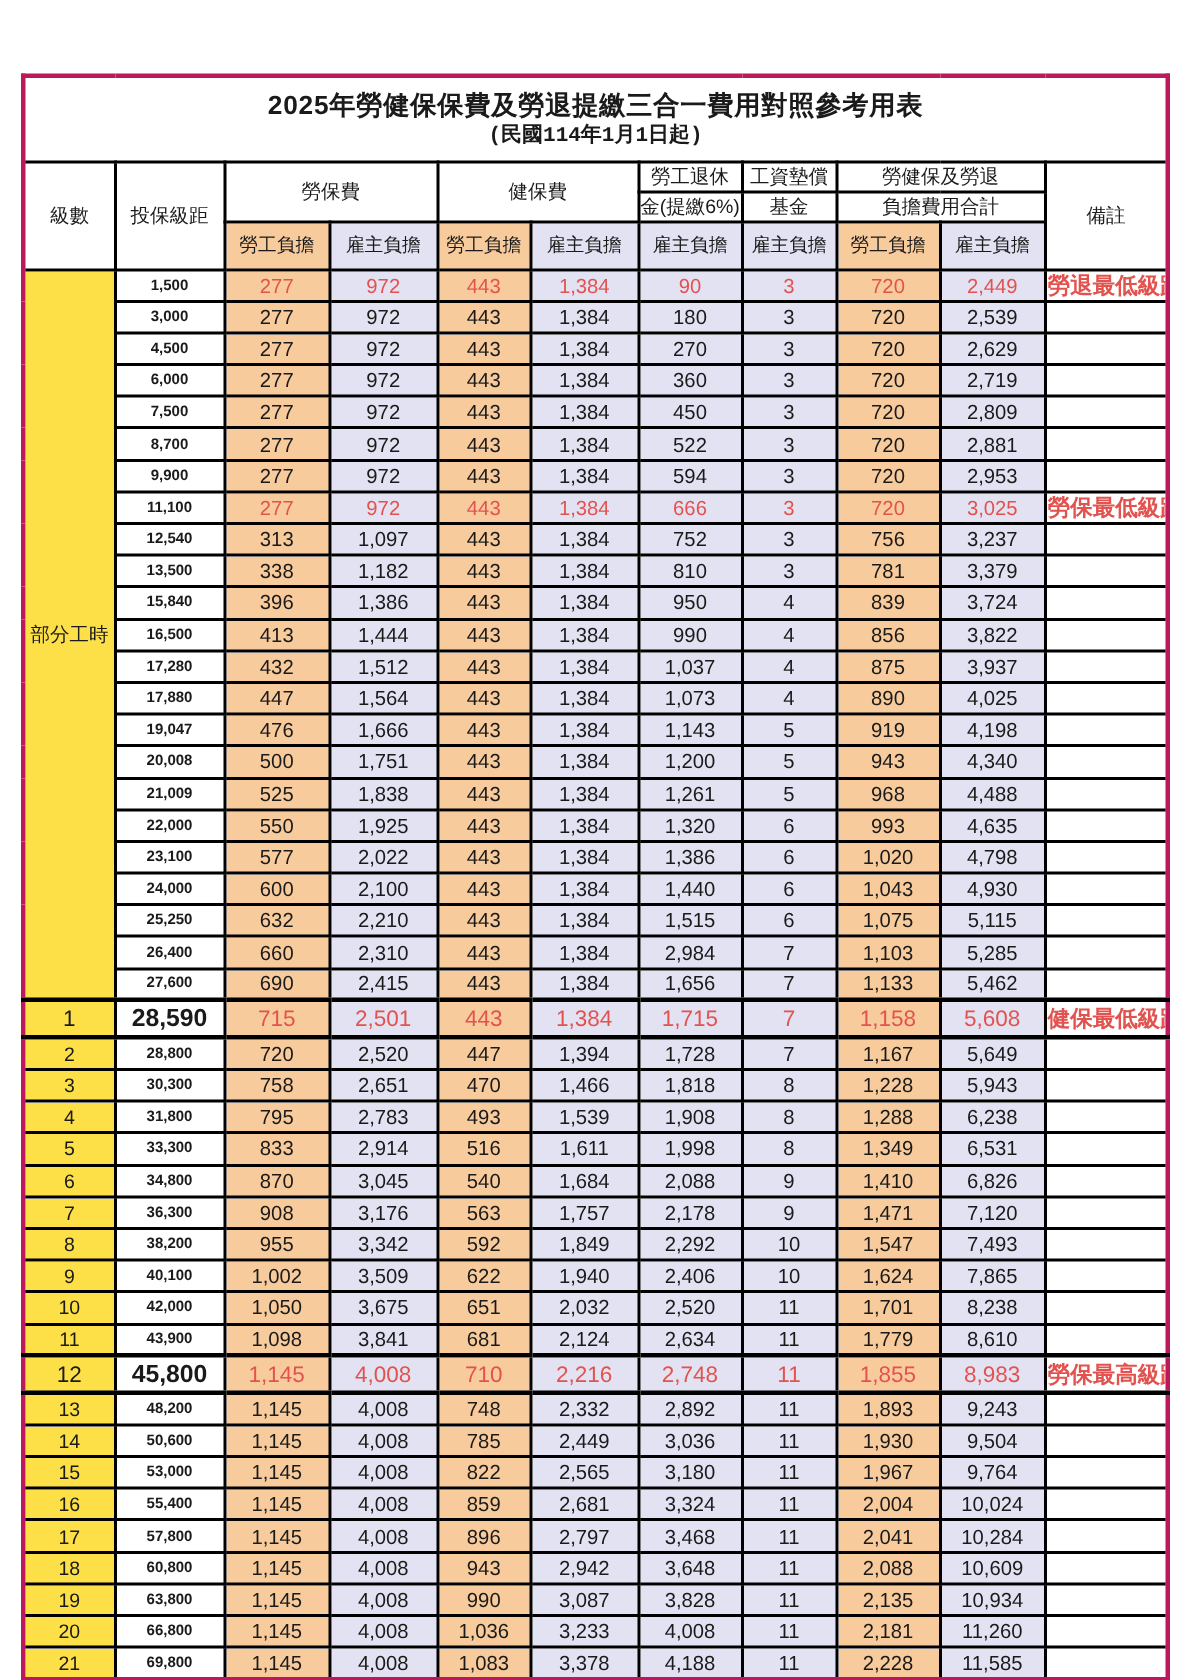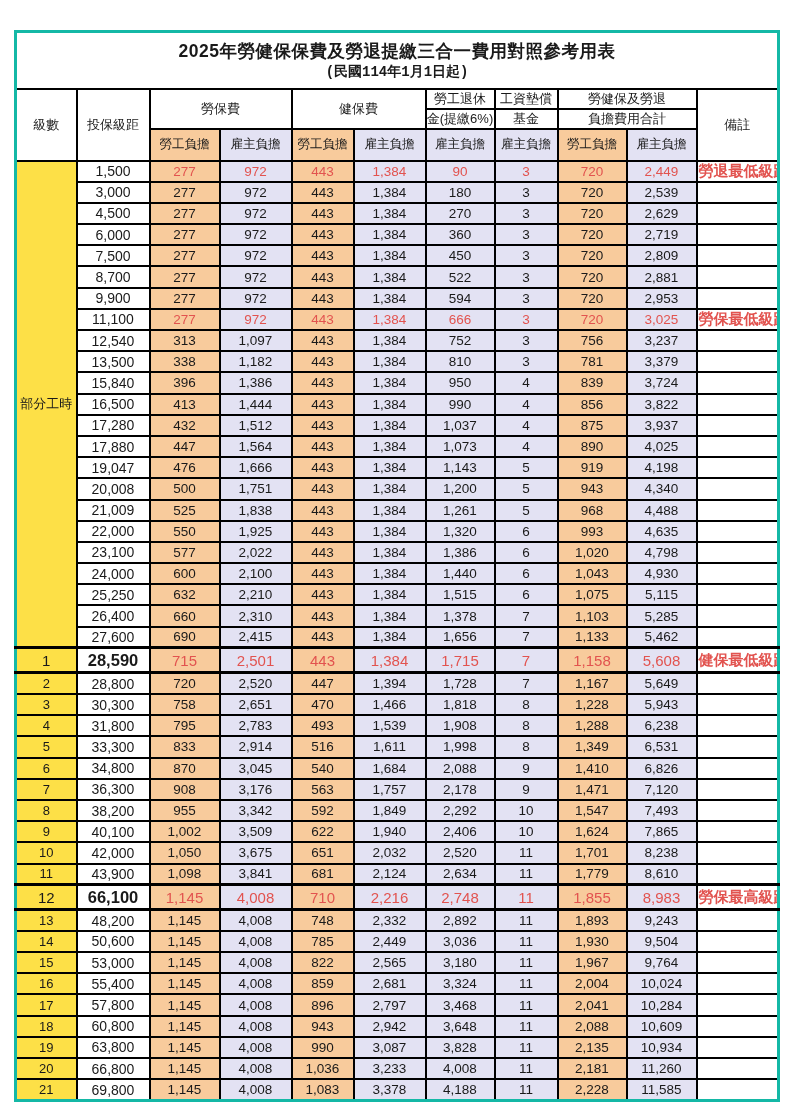--- a/index.html
+++ b/index.html
@@ -8,21 +8,22 @@
     width:791px; height:1120px;
     font-family:"Liberation Sans","DejaVu Sans",sans-serif;
     color:#1a1a1a;
     position:relative;
   }
   .sheet { position:absolute; left:14px; top:30px; width:763px; }
   table {
     border-collapse:collapse;
     table-layout:fixed;
     width:763px;
-    border:3px solid #14b8a6;
+    border:3px solid #be185d;
+    margin-top:19px;
   }
   td, th {
     border:2px solid #000;
     text-align:center;
     vertical-align:middle;
     overflow:hidden;
     white-space:nowrap;
     font-weight:400;
   }
   
@@ -31,21 +32,21 @@
   .title-sub  { font-size:14px;   font-weight:700; line-height:1.25;font-family:Liberation Mono, monospace; }
   
   thead .h { font-size:13px; height:20px; background:#fff; font-weight:400; }
   thead .sub { font-size:12.5px; height:32px; font-weight:400; }
   .bg-emp { background:#f8cb9c; }
   .bg-er  { background:#e3e2f3; }
   
   tbody td { height:21.2px; font-size:13.5px; }
   td.level   { background:#fde047; font-size:13px; }
   td.part-group { font-size:13px; letter-spacing:0; }
-  td.bracket { background:#fff; font-size:14px; }
+  td.bracket { background:#fff; font-size:10px;font-weight:bold; }
   td.emp { background:#f8cb9c; }
   td.er  { background:#e3e2f3; }
   td.note { background:#fff; font-size:15px; font-weight:700; color:#e2534f; padding:0 1px; }
   tr.redrow td.emp, tr.redrow td.er { color:#e2534f; }
   tr.bigrow td { height:25px; border-top-width:3px; border-bottom-width:3px; }
   tr.bigrow td.level   { font-size:15px; }
   tr.bigrow td.bracket { font-size:16.5px; font-weight:700; }
   tr.bigrow td.emp, tr.bigrow td.er { font-size:15px; }
 </style>
 </head>
@@ -352,21 +353,21 @@
           <td class="emp">1,075</td>
           <td class="er">5,115</td>
           <td class="note"></td>
         </tr>
         <tr>
           <td class="bracket">26,400</td>
           <td class="emp">660</td>
           <td class="er">2,310</td>
           <td class="emp">443</td>
           <td class="er">1,384</td>
-          <td class="er">1,378</td>
+          <td class="er">2,984</td>
           <td class="er">7</td>
           <td class="emp">1,103</td>
           <td class="er">5,285</td>
           <td class="note"></td>
         </tr>
         <tr>
           <td class="bracket">27,600</td>
           <td class="emp">690</td>
           <td class="er">2,415</td>
           <td class="emp">443</td>
@@ -515,21 +516,21 @@
           <td class="emp">681</td>
           <td class="er">2,124</td>
           <td class="er">2,634</td>
           <td class="er">11</td>
           <td class="emp">1,779</td>
           <td class="er">8,610</td>
           <td class="note"></td>
         </tr>
         <tr class="redrow bigrow">
           <td class="level">12</td>
-          <td class="bracket">66,100</td>
+          <td class="bracket">45,800</td>
           <td class="emp">1,145</td>
           <td class="er">4,008</td>
           <td class="emp">710</td>
           <td class="er">2,216</td>
           <td class="er">2,748</td>
           <td class="er">11</td>
           <td class="emp">1,855</td>
           <td class="er">8,983</td>
           <td class="note">勞保最高級距</td>
         </tr>

